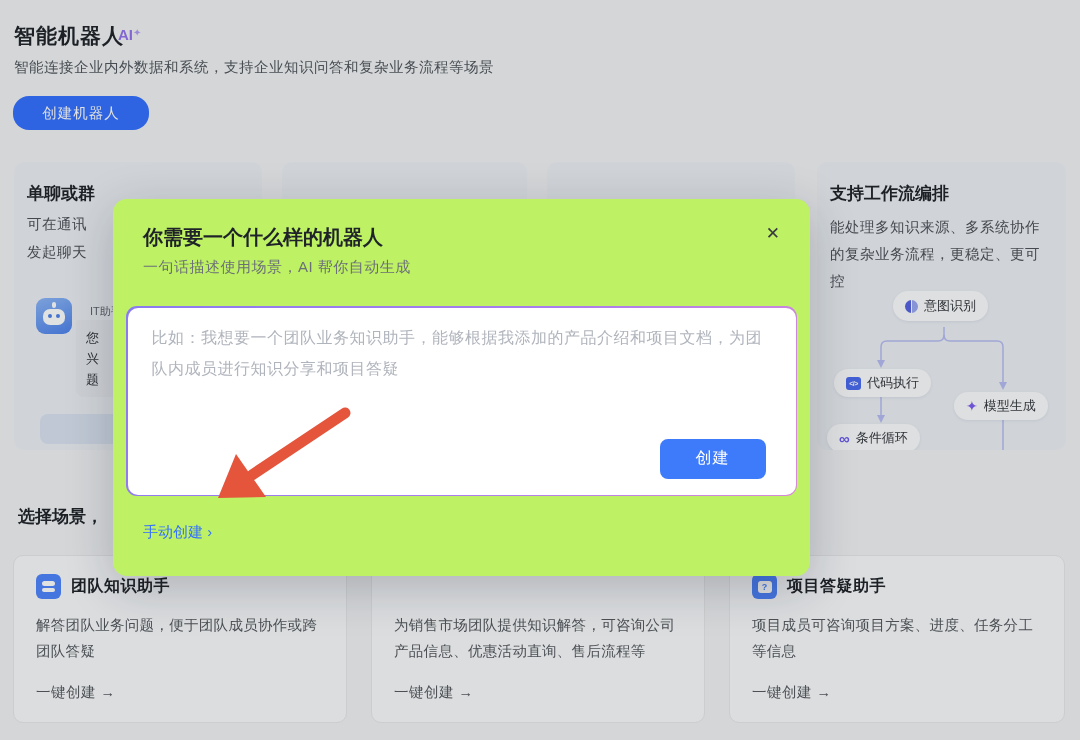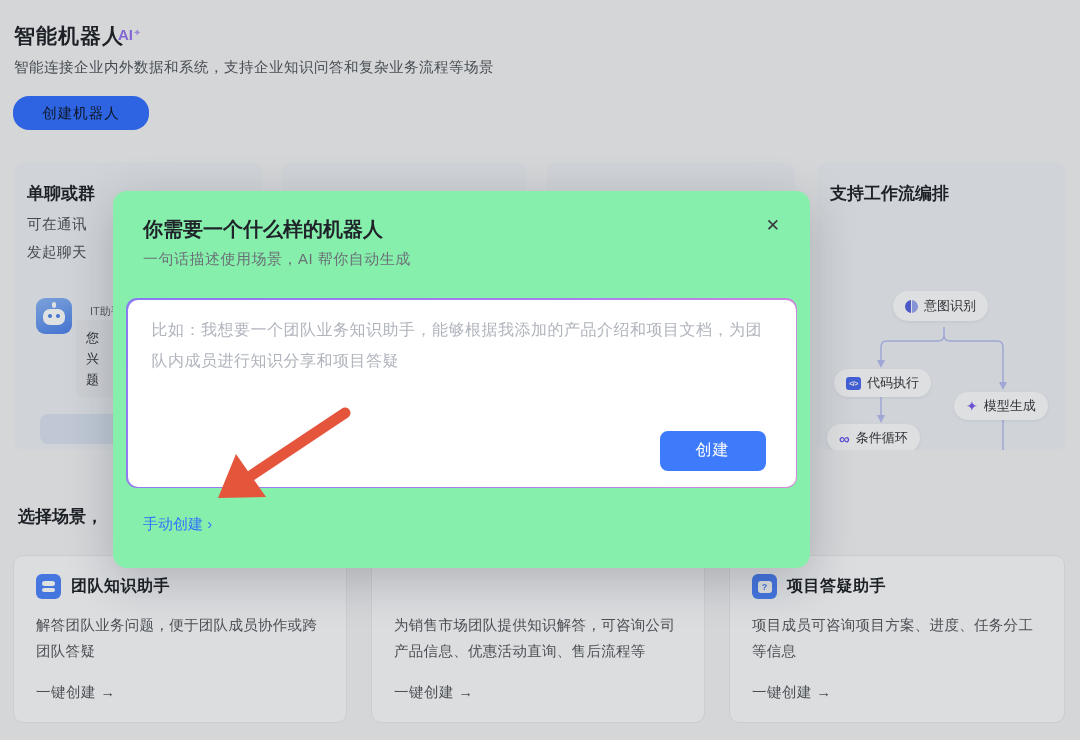--- a/index.html
+++ b/index.html
@@ -11,21 +11,21 @@
     font-family: "Liberation Sans", "DejaVu Sans", sans-serif;
     color: #1f2329;
   }
   
   .hdr-title { position:absolute; left:14px; top:22px; font-size:21px; font-weight:bold; letter-spacing:1px; }
   .hdr-badge { position:absolute; left:118px; top:26px; font-size:15px; font-weight:bold; color:#9373EE; }
   .hdr-badge .star { font-size:10px; vertical-align:4px; color:#b29cf5; }
   .hdr-sub { position:absolute; left:14px; top:58px; font-size:14.5px; color:#51565d; letter-spacing:0.5px; }
   .hdr-btn {
     position:absolute; left:13px; top:96px; width:136px; height:34px;
-    background:#3370FF; color:#0f172a; border:none; border-radius:16px;
+    background:#3370FF; color:#ffffff; border:none; border-radius:16px;
     font-size:14.5px; font-family:inherit; cursor:pointer; letter-spacing:1px;
   }
   
   .hero-card { position:absolute; top:162px; height:288px; background:#edf0f5; border-radius:10px; overflow:hidden; }
   #hero-chat { left:14px;  width:248px; }
   #hero-m1   { left:282px; width:245px; }
   #hero-m2   { left:547px; width:248px; }
   #hero-flow { left:817px; width:249px; }
   .hero-title { position:absolute; left:13px; top:20px; font-size:17px; font-weight:bold; }
   .hero-line  { position:absolute; left:13px; font-size:14.5px; color:#4e5158; letter-spacing:0.5px; }
@@ -71,21 +71,21 @@
   .bag { position:relative; width:13px; height:9px; background:#fff; border-radius:2px; margin-top:3px; }
   .bag::before { content:""; position:absolute; top:-4px; left:3px; width:7px; height:5px;
                  border:1.6px solid #fff; border-bottom:none; border-radius:3px 3px 0 0; }
   .qbub { width:14px; height:12px; background:#fff; border-radius:3px; color:#4E83FD;
           font-size:9px; font-weight:bold; display:flex; align-items:center; justify-content:center; }
   .scene-title { font-size:16px; font-weight:bold; letter-spacing:0.5px; }
   .scene-desc { position:absolute; left:22px; top:56px; width:292px; font-size:14.5px; color:#55585e; line-height:26px; letter-spacing:0.3px; }
   .scene-action { position:absolute; left:22px; bottom:20px; font-size:14.5px; color:#55585e; cursor:pointer; letter-spacing:0.5px; }
   
   .scrim { position:absolute; inset:0; background:rgba(18,20,26,0.13); z-index:10; }
-  .modal { position:absolute; left:113px; top:191px; width:697px; height:377px; background:#86efac;
+  .modal { position:absolute; left:113px; top:199px; width:697px; height:377px; background:#bef264;
            border-radius:14px; box-shadow:0 12px 48px rgba(20,24,40,0.22); z-index:20; }
   .modal-title { position:absolute; left:30px; top:25px; font-size:20px; font-weight:bold; }
   .modal-close { position:absolute; right:30px; top:24px; font-size:17px; color:#383b40; cursor:pointer;
                  background:none; border:none; font-family:inherit; }
   .modal-sub { position:absolute; left:30px; top:59px; font-size:15px; color:#6b7077; letter-spacing:0.5px; }
   .prompt-wrap { position:absolute; left:13px; top:107px; width:671px; height:190px; border-radius:11px;
                  background:linear-gradient(120deg,#8a7bf0 0%, #a97ded 55%, #d88ad8 100%); padding:1.5px; }
   .prompt-inner { position:relative; width:100%; height:100%; background:#fff; border-radius:10px; }
   .prompt-input { position:absolute; left:0; top:0; width:100%; height:100%; border:none; resize:none;
                   background:transparent; border-radius:10px; padding:14px 24px; font-family:inherit;
@@ -126,20 +126,21 @@
     <div>题</div>
   </div>
   <div class="chat-input-ph"></div>
 </div>
 
 <div class="hero-card" id="hero-m1"></div>
 <div class="hero-card" id="hero-m2"></div>
 
 <div class="hero-card" id="hero-flow">
   <div class="hero-title">支持工作流编排</div>
+  <div class="flow-desc">能处理多知识来源、多系统协作的复杂业务流程，更稳定、更可控</div>
   <svg class="flow-svg" width="249" height="288" viewBox="0 0 249 288">
     <path d="M127,165 V173 Q127,179 121,179 H70 Q64,179 64,185 V199" fill="none" stroke="#b6bcf2" stroke-width="1.5"></path>
     <polygon points="60,198 68,198 64,206" fill="#b6bcf2"></polygon>
     <path d="M127,173 Q127,179 133,179 H180 Q186,179 186,185 V221" fill="none" stroke="#b6bcf2" stroke-width="1.5"></path>
     <polygon points="182,220 190,220 186,228" fill="#b6bcf2"></polygon>
     <path d="M64,235 V254" fill="none" stroke="#b6bcf2" stroke-width="1.5"></path>
     <polygon points="60,253 68,253 64,261" fill="#b6bcf2"></polygon>
     <path d="M186,258 V288" fill="none" stroke="#b6bcf2" stroke-width="1.5"></path>
   </svg>
   <div class="pill" id="pill-intent">

